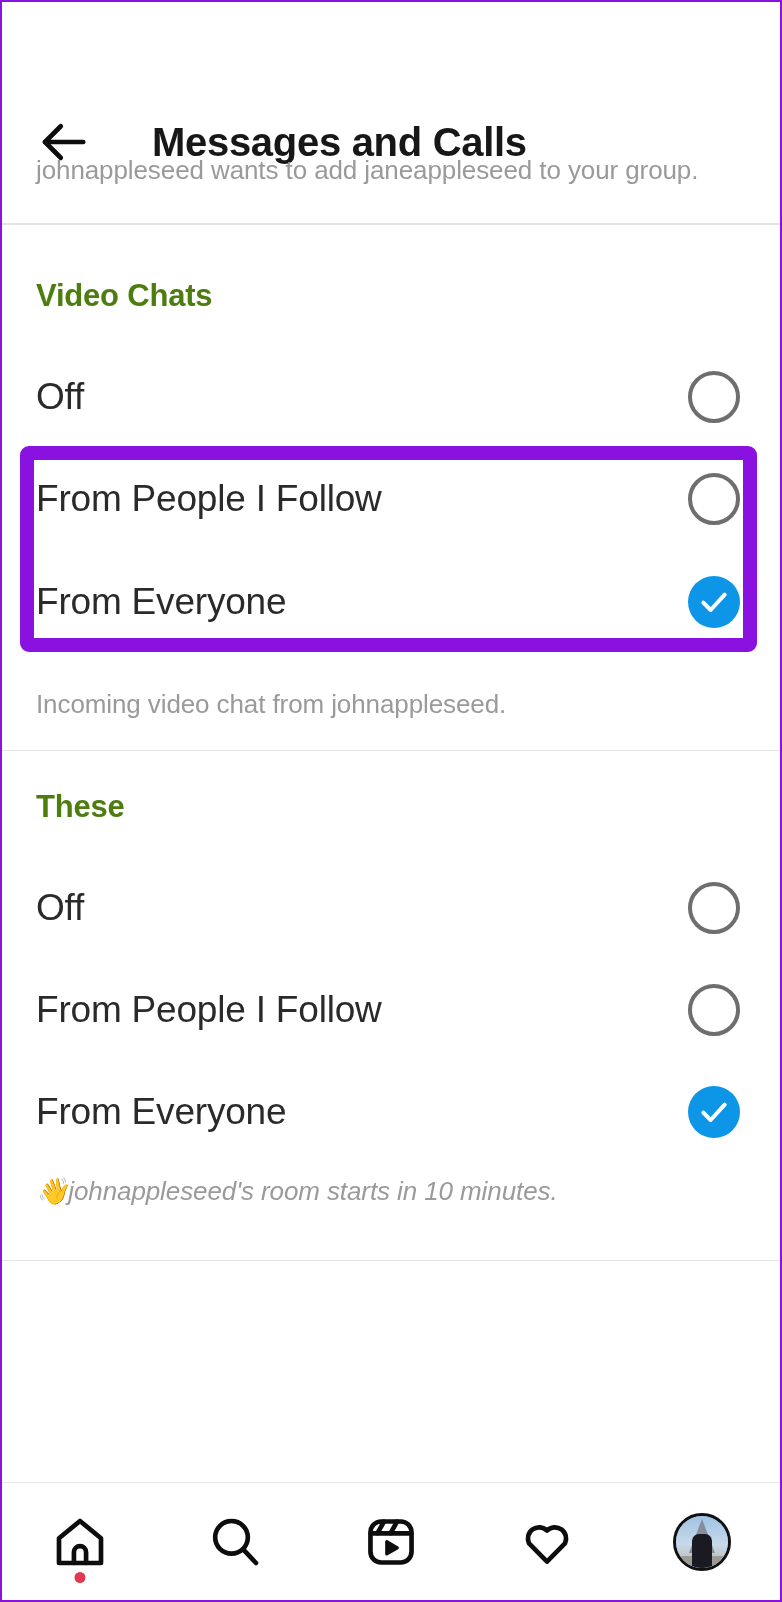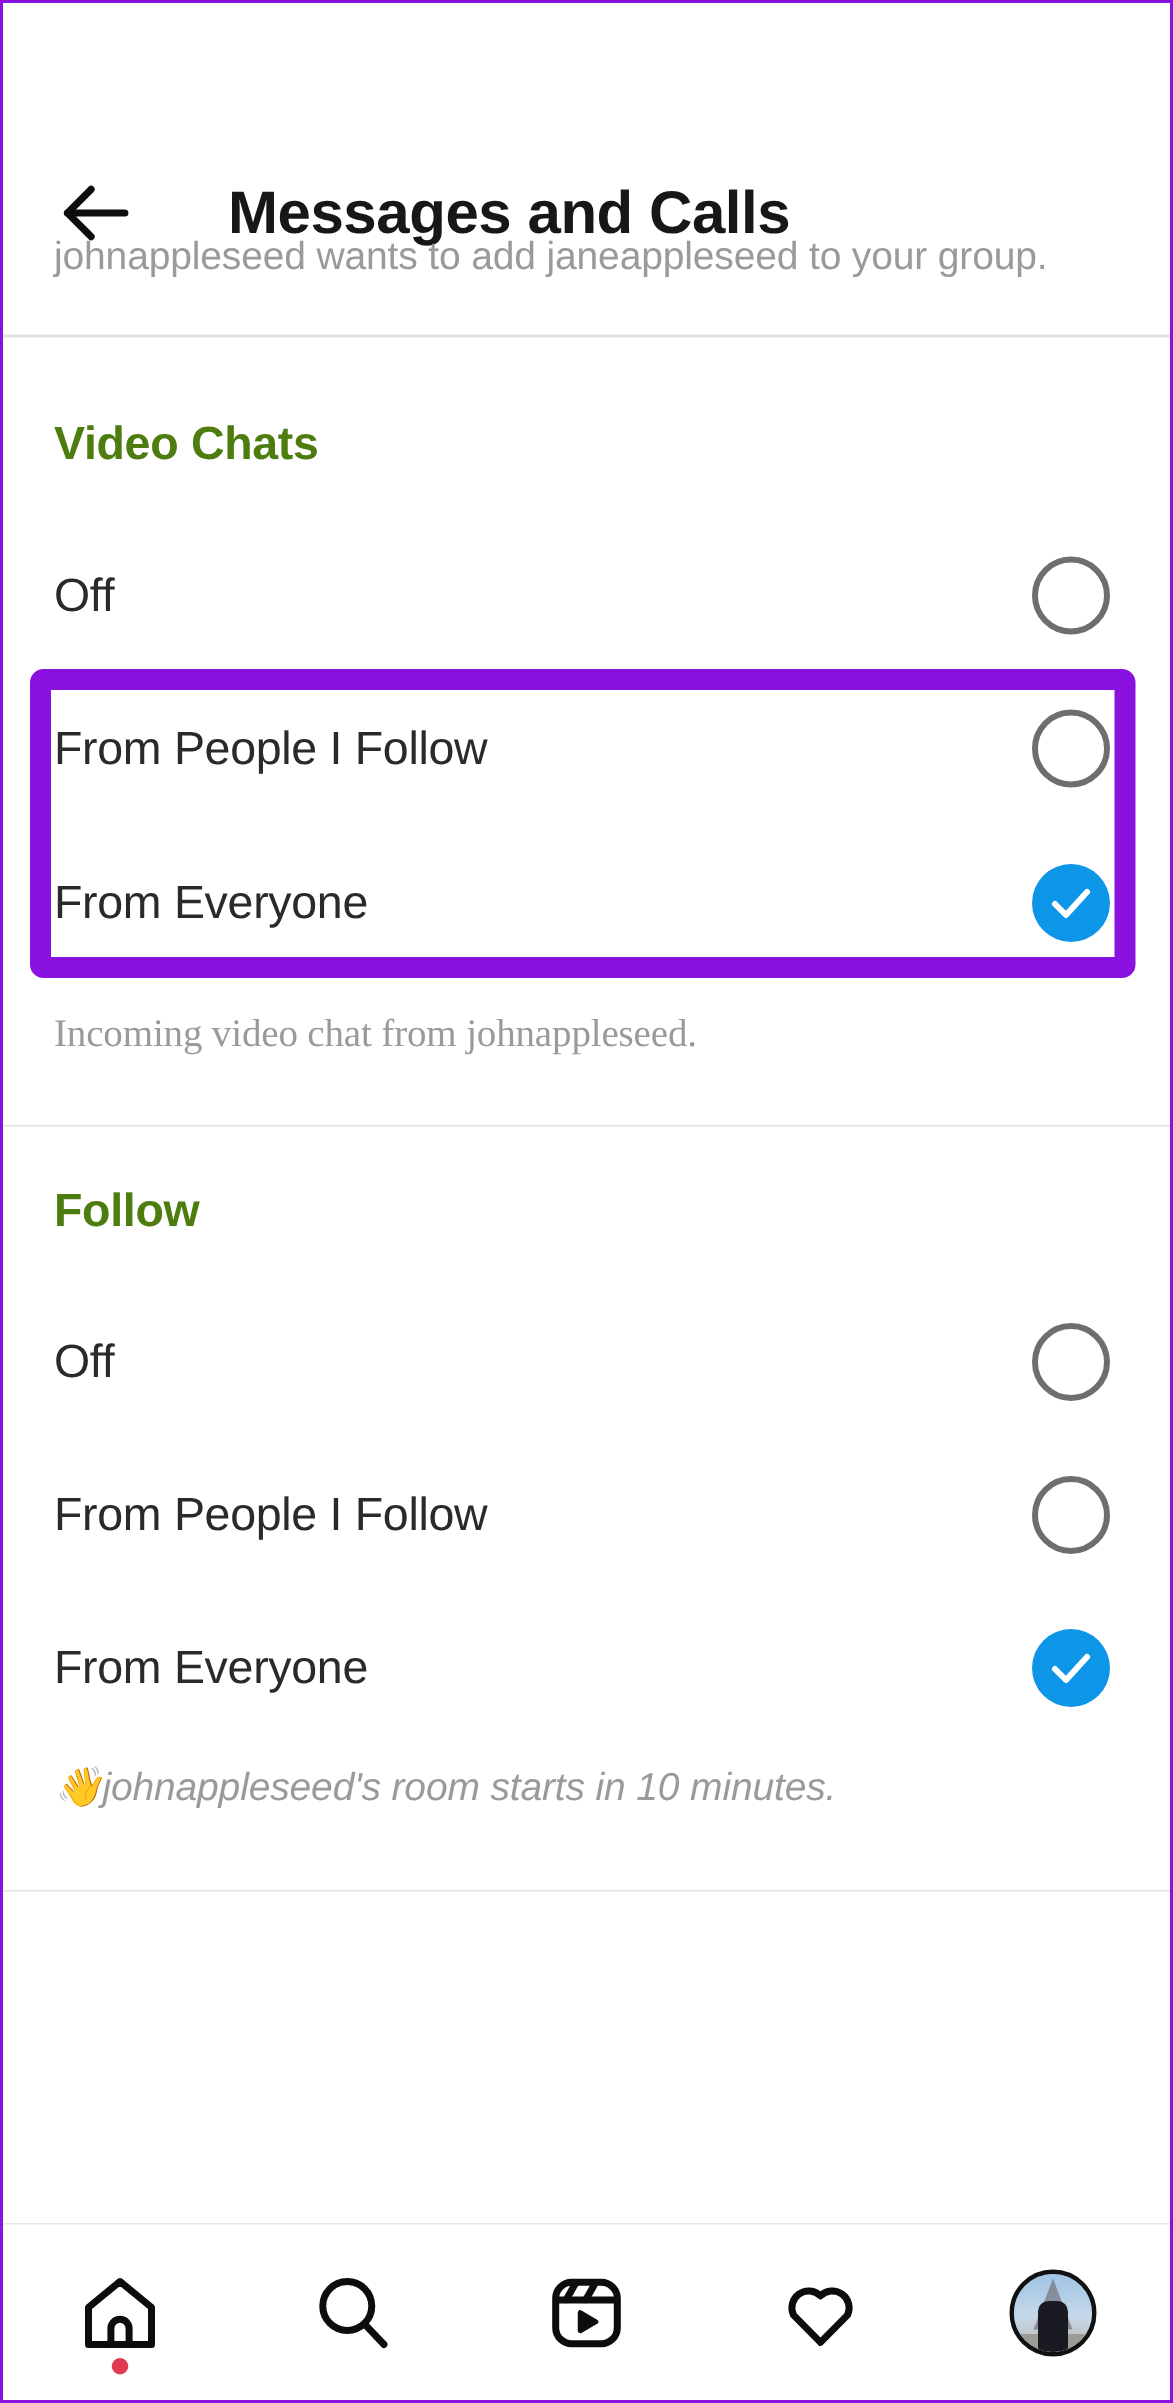--- a/index.html
+++ b/index.html
@@ -48,21 +48,21 @@
     letter-spacing:-0.2px;
   }
 
   
   .option-row {
     position:absolute; left:0; width:778px; height:74px;
     display:flex; align-items:center;
   }
   .option-label {
     position:absolute; left:34px;
-    font-size:31px; color:#2a2a2a; letter-spacing:-0.2px;
+    font-size:37px; color:#2a2a2a; letter-spacing:-0.2px;
     white-space:nowrap;
   }
   .radio {
     position:absolute; right:40px;
     width:52px; height:52px; border-radius:50%;
     border:4px solid #6e6e6e; background:transparent;
   }
   .radio.checked {
     border:none; background:#0d95e8;
     display:flex; align-items:center; justify-content:center;
@@ -162,24 +162,24 @@
     <div class="option-label">From Everyone</div>
     <div class="radio checked">
       <svg viewBox="0 0 24 24" fill="none" stroke="#ffffff" stroke-width="3" stroke-linecap="round" stroke-linejoin="round">
         <polyline points="4,12.5 9.5,18 20,6.5"></polyline>
       </svg>
     </div>
   </div>
 
   <div class="highlight-box" style="left:18px; top:444px; width:737px; height:206px;"></div>
 
-  <div class="caption" style="top:670px;font-family:Liberation Serif, serif;">Incoming video chat from johnappleseed.</div>
+  <div class="caption" style="top:686px;">Incoming video chat from johnappleseed.</div>
   <div class="divider" style="top:748px;"></div>
 
-  <div class="section-heading" style="top:787px;">Follow</div>
+  <div class="section-heading" style="top:787px;">These</div>
 
   <div class="option-row" style="top:869px;">
     <div class="option-label">Off</div>
     <div class="radio"></div>
   </div>
 
   <div class="option-row" style="top:971px;">
     <div class="option-label">From People I Follow</div>
     <div class="radio"></div>
   </div>

